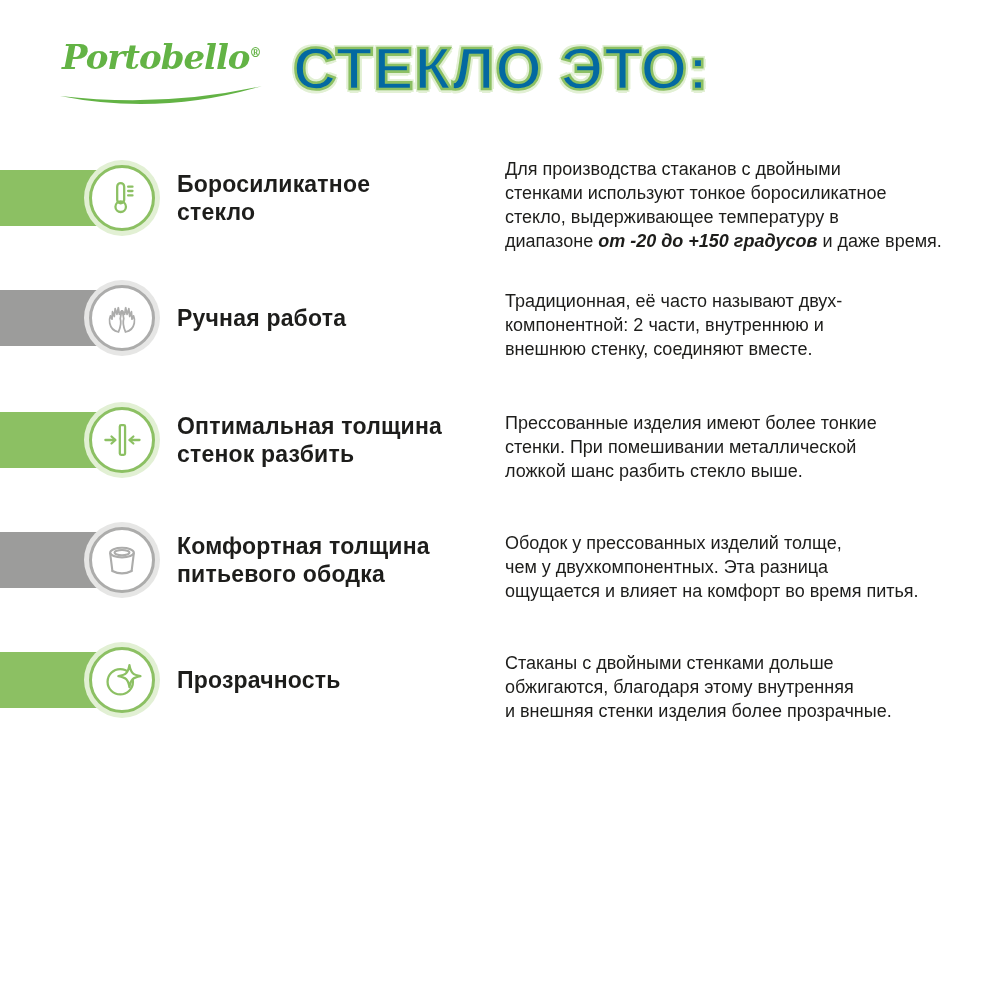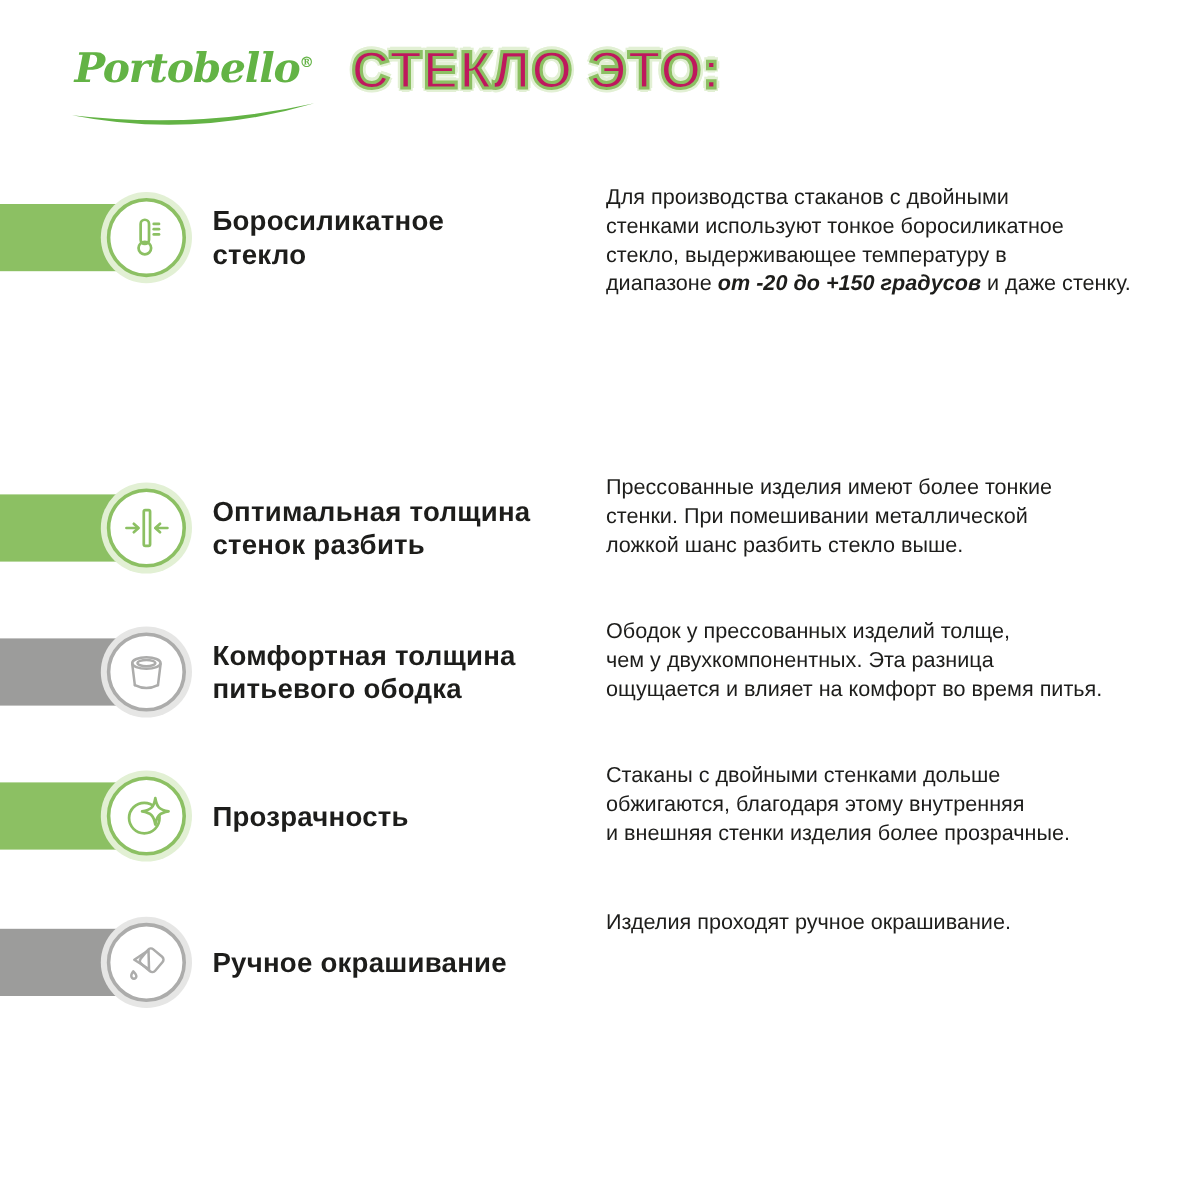--- a/index.html
+++ b/index.html
@@ -9,22 +9,22 @@
   .page { position:relative; width:912px; height:1000px; background:#fff; }
 
   
   .logo { position:absolute; left:62px; top:40px; width:200px; height:70px; }
   .logo-text { font-family:"DejaVu Serif", serif; font-style:italic; font-weight:700;
                font-size:34px; color:var(--logo_green,#63b345); letter-spacing:-1px;
                line-height:1; white-space:nowrap; }
   .logo-reg { font-size:12px; vertical-align:super; font-style:normal; }
   .logo-swoosh { position:absolute; left:-6px; top:44px; width:210px; height:26px; }
 
-  .big-title { position:absolute; left:293px; top:34px; font-weight:800; font-size:44px;
-               letter-spacing:1px; color:#be185d; white-space:nowrap;
+  .big-title { position:absolute; left:293px; top:34px; font-weight:800; font-size:60px;
+               letter-spacing:1px; color:#0369a1; white-space:nowrap;
                -webkit-text-stroke:2.6px var(--green,#8cc063);
                text-shadow:
                  3.5px 0 0 var(--green_pale,#e2f0d4), -3.5px 0 0 var(--green_pale,#e2f0d4),
                  0 3.5px 0 var(--green_pale,#e2f0d4), 0 -3.5px 0 var(--green_pale,#e2f0d4),
                  2.6px 2.6px 0 var(--green_pale,#e2f0d4), -2.6px 2.6px 0 var(--green_pale,#e2f0d4),
                  2.6px -2.6px 0 var(--green_pale,#e2f0d4), -2.6px -2.6px 0 var(--green_pale,#e2f0d4); }
 
   
   .row { position:absolute; left:0; width:1000px; height:120px; }
   .row.green { --accent:var(--green,#8cc063); --accent-icon:var(--green,#8cc063);
@@ -38,21 +38,21 @@
   .disc { position:absolute; left:89px; top:27px; width:66px; height:66px; border-radius:50%;
           background:#fff; border:3px solid var(--accent-icon);
           display:flex; align-items:center; justify-content:center; }
   .disc svg { width:42px; height:42px; stroke:var(--accent-icon); fill:none;
               stroke-width:2.6; stroke-linecap:round; stroke-linejoin:round; }
 
   .row-title { position:absolute; left:177px; top:0; width:320px; height:120px;
                display:flex; align-items:center; font-weight:700; font-size:23px;
                line-height:28px; white-space:pre-line; letter-spacing:.2px; }
   .row-desc  { position:absolute; left:505px; top:14px; width:478px; height:106px;
-               display:flex; font-size:18px; line-height:24px;
+               display:flex; align-items:center; font-size:18px; line-height:24px;
                white-space:pre-line; }
   .row-desc b { font-weight:700;font-style:italic; }
 </style>
 </head>
 <body>
 
 <div class="page">
 
   <div class="logo">
     <div class="logo-text"><span>Portobello</span><span class="logo-reg">®</span></div>
@@ -72,23 +72,37 @@
         <line x1="31" y1="11" x2="36" y2="11"></line>
         <line x1="31" y1="16" x2="36" y2="16"></line>
         <line x1="31" y1="21" x2="36" y2="21"></line>
       </svg>
     </div>
     <div class="row-title">Боросиликатное
 стекло</div>
     <div class="row-desc"><p><span>Для производства стаканов с двойными
 стенками используют тонкое боросиликатное
 стекло, выдерживающее температуру в
-диапазоне </span><b>от -20 до +150 градусов</b><span> и даже стенку.</span></p></div>
+диапазоне </span><b>от -20 до +150 градусов</b><span> и даже время.</span></p></div>
   </div>
 
+  <div class="row gray" style="top:258px">
+    <div class="bar"></div>
+    <div class="halo"></div>
+    <div class="disc">
+      <svg viewBox="0 0 48 48" style="stroke-width:2">
+        <path d="M20 40 c-5 -1 -9 -5 -10 -10 c-.6 -3 -.3 -6 .8 -8.5 l1.8 3.8 l.6 -8.5 l2 5.5 l1 -9 l2 6.5 l1.6 -7.5 l1.2 7.5 l2.6 -4 l-1.6 9 c1.5 4 .5 9 -2 15 z"></path>
+        <path d="M28 40 c5 -1 9 -5 10 -10 c.6 -3 .3 -6 -.8 -8.5 l-1.8 3.8 l-.6 -8.5 l-2 5.5 l-1 -9 l-2 6.5 l-1.6 -7.5 l-1.2 7.5 l-2.6 -4 l1.6 9 c-1.5 4 -.5 9 2 15 z"></path>
+      </svg>
+    </div>
+    <div class="row-title">Ручная работа</div>
+    <div class="row-desc"><p>Традиционная, её часто называют двух-
+компонентной: 2 части, внутреннюю и
+внешнюю стенку, соединяют вместе.</p></div>
+  </div>
 
   <div class="row green" style="top:380px">
     <div class="bar"></div>
     <div class="halo"></div>
     <div class="disc">
       <svg viewBox="0 0 48 48">
         <rect x="21.5" y="7" width="6" height="34" rx="1.5"></rect>
         <line x1="5" y1="24" x2="16" y2="24"></line>
         <path d="M12 20 l4.5 4 -4.5 4"></path>
         <line x1="44" y1="24" x2="33" y2="24"></line>
@@ -129,28 +143,15 @@
         <path d="M13 36.5 q11 5.5 22 0"></path>
       </svg>
     </div>
     <div class="row-title">Комфортная толщина
 питьевого ободка</div>
     <div class="row-desc"><p>Ободок у прессованных изделий толще,
 чем у двухкомпонентных. Эта разница
 ощущается и влияет на комфорт во время питья.</p></div>
   </div>
 
-  <div class="row gray" style="top:742px">
-    <div class="bar"></div>
-    <div class="halo"></div>
-    <div class="disc">
-      <svg viewBox="0 0 48 48" style="stroke-width:2.4">
-        <rect x="20" y="13" width="18" height="18" rx="3.5" transform="rotate(40 29 22)"></rect>
-        <path d="M26 12.5 L12.5 21.5 L26.5 30.5 Z"></path>
-        <path d="M11.5 32.5 c-2.2 3 -2.6 4.8 -1.2 6.2 c1.2 1.2 2.9 1 3.8 -.3 c1 -1.6 -.3 -3.6 -2.6 -5.9 z"></path>
-      </svg>
-    </div>
-    <div class="row-title">Ручное окрашивание</div>
-    <div class="row-desc"><p>Изделия проходят ручное окрашивание.</p></div>
-  </div>
 
 
 </div>
 
 </body></html>

